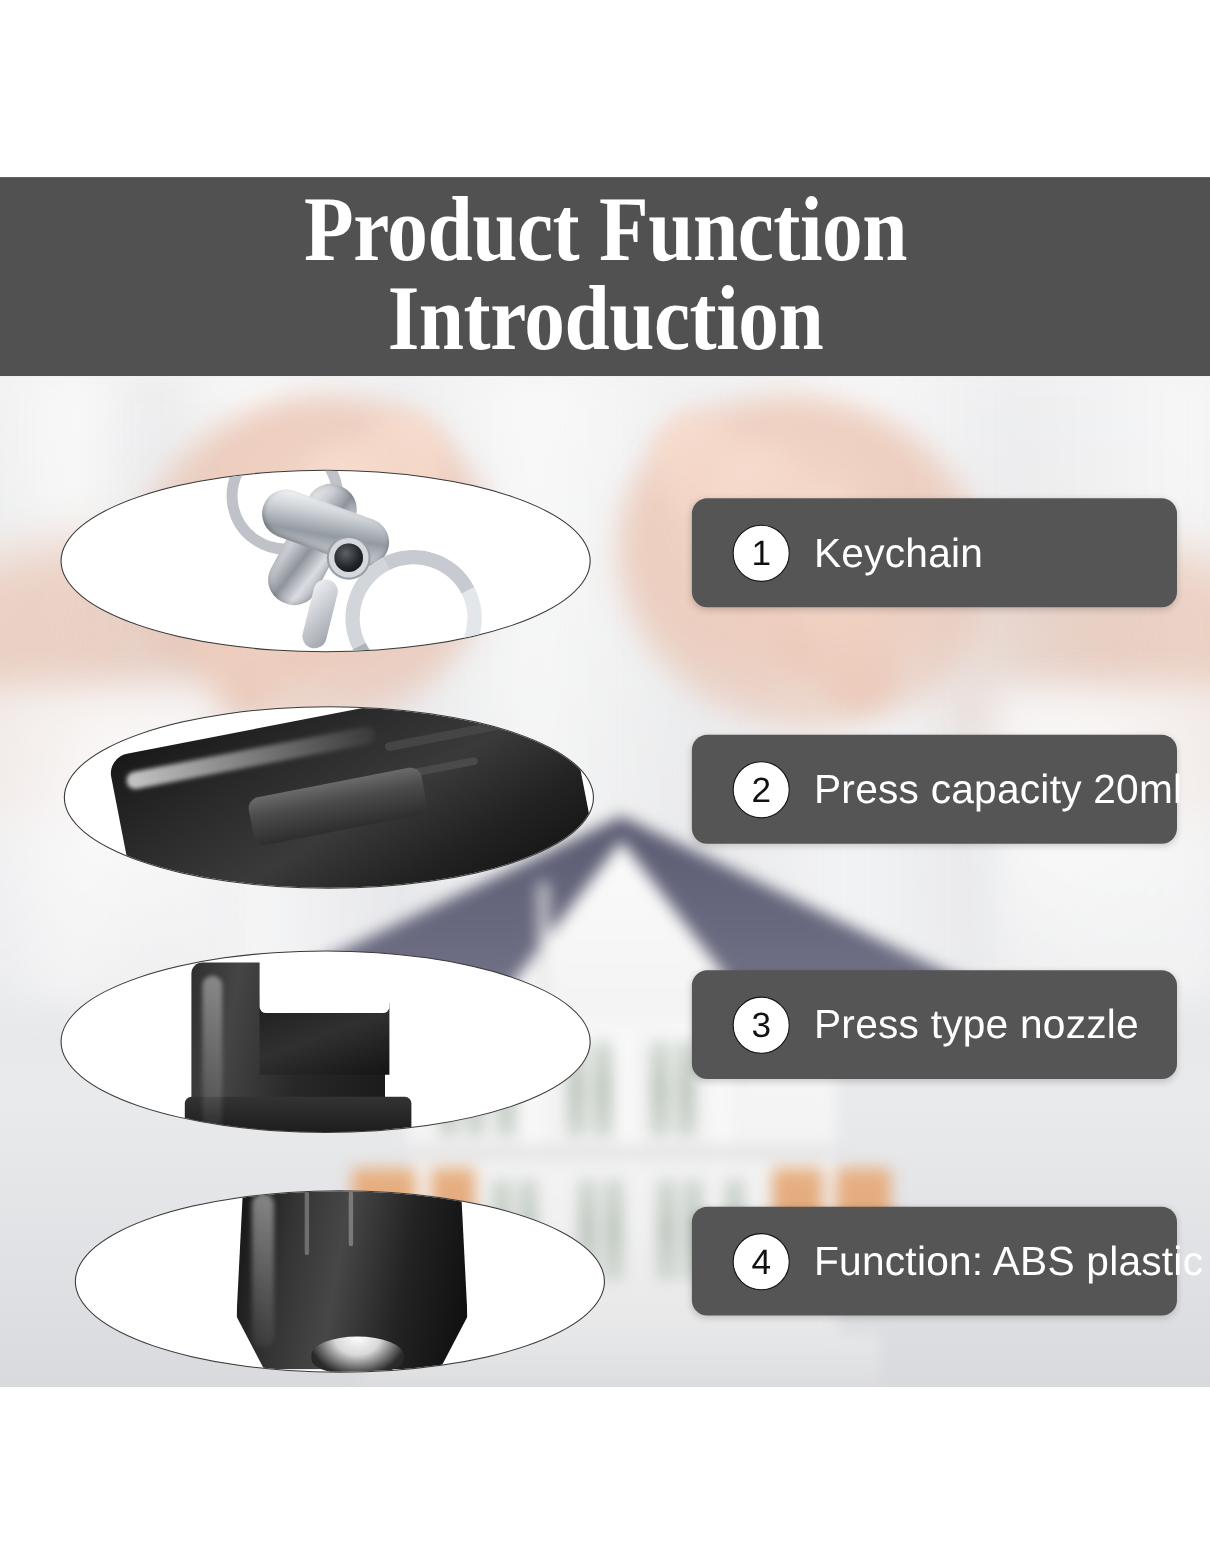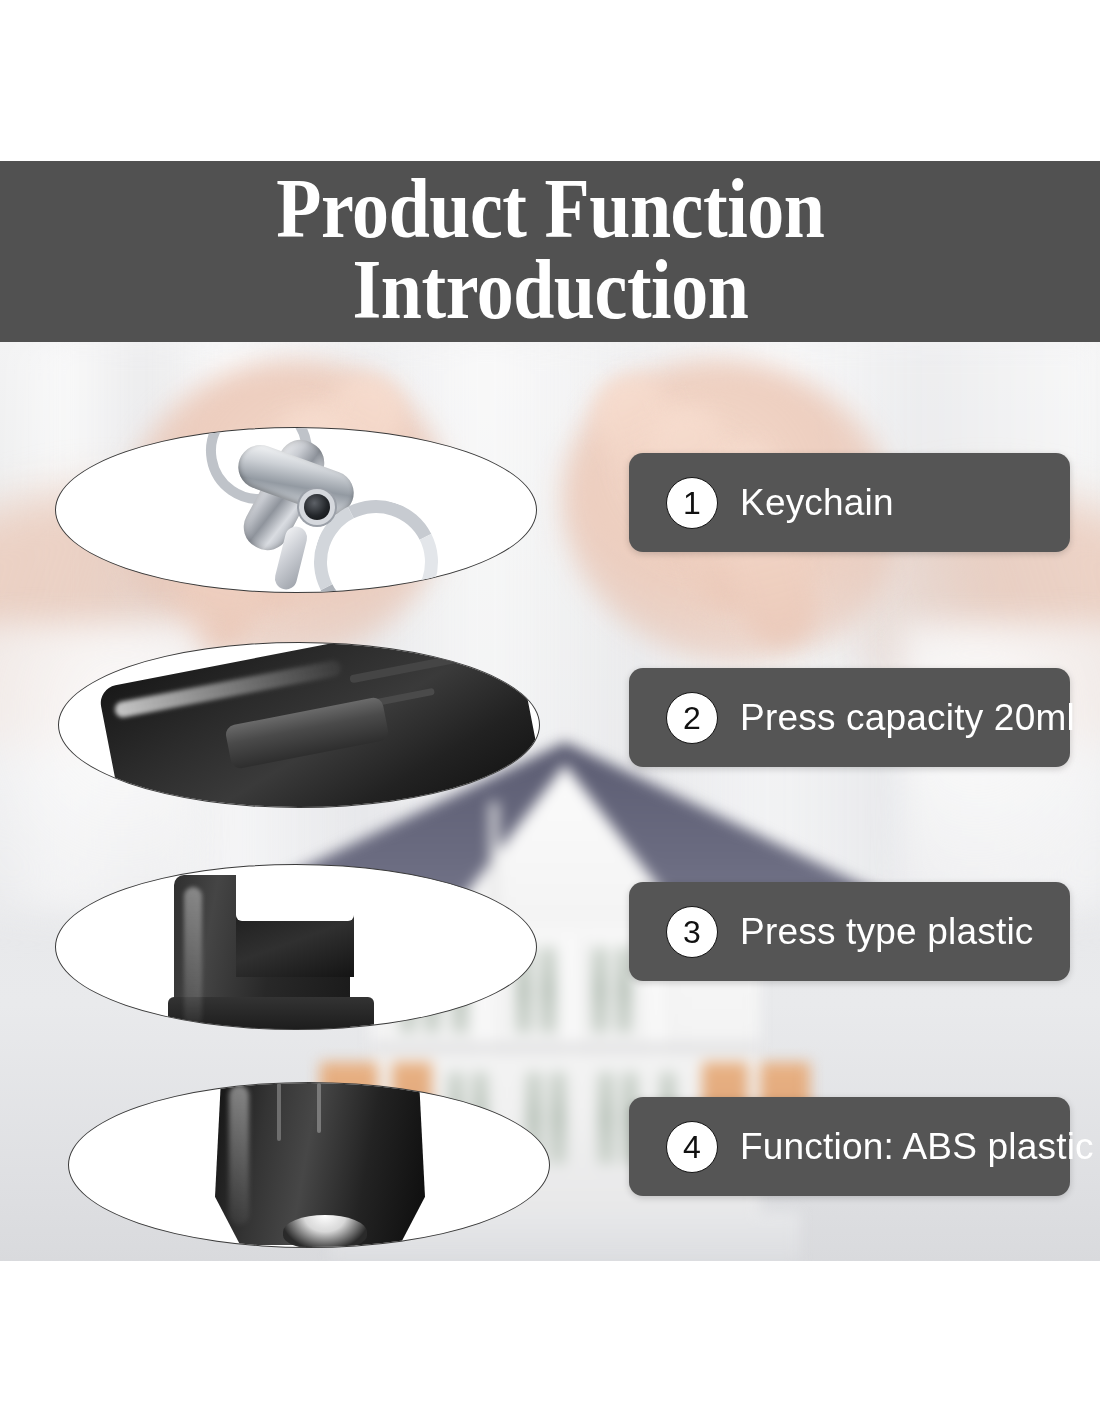--- a/index.html
+++ b/index.html
@@ -591,21 +591,21 @@
     <div class="feature-text">Keychain</div>
   </div>
 
   <div class="feature-bar" style="left:629px; top:668px; width:441px;">
     <div class="feature-num">2</div>
     <div class="feature-text">Press capacity 20ml</div>
   </div>
 
   <div class="feature-bar" style="left:629px; top:882px; width:441px;">
     <div class="feature-num">3</div>
-    <div class="feature-text">Press type plastic</div>
+    <div class="feature-text">Press type nozzle</div>
   </div>
 
   <div class="feature-bar" style="left:629px; top:1097px; width:441px;">
     <div class="feature-num">4</div>
     <div class="feature-text">Function: ABS plastic</div>
   </div>
 
 </div>
 
 </body></html>

